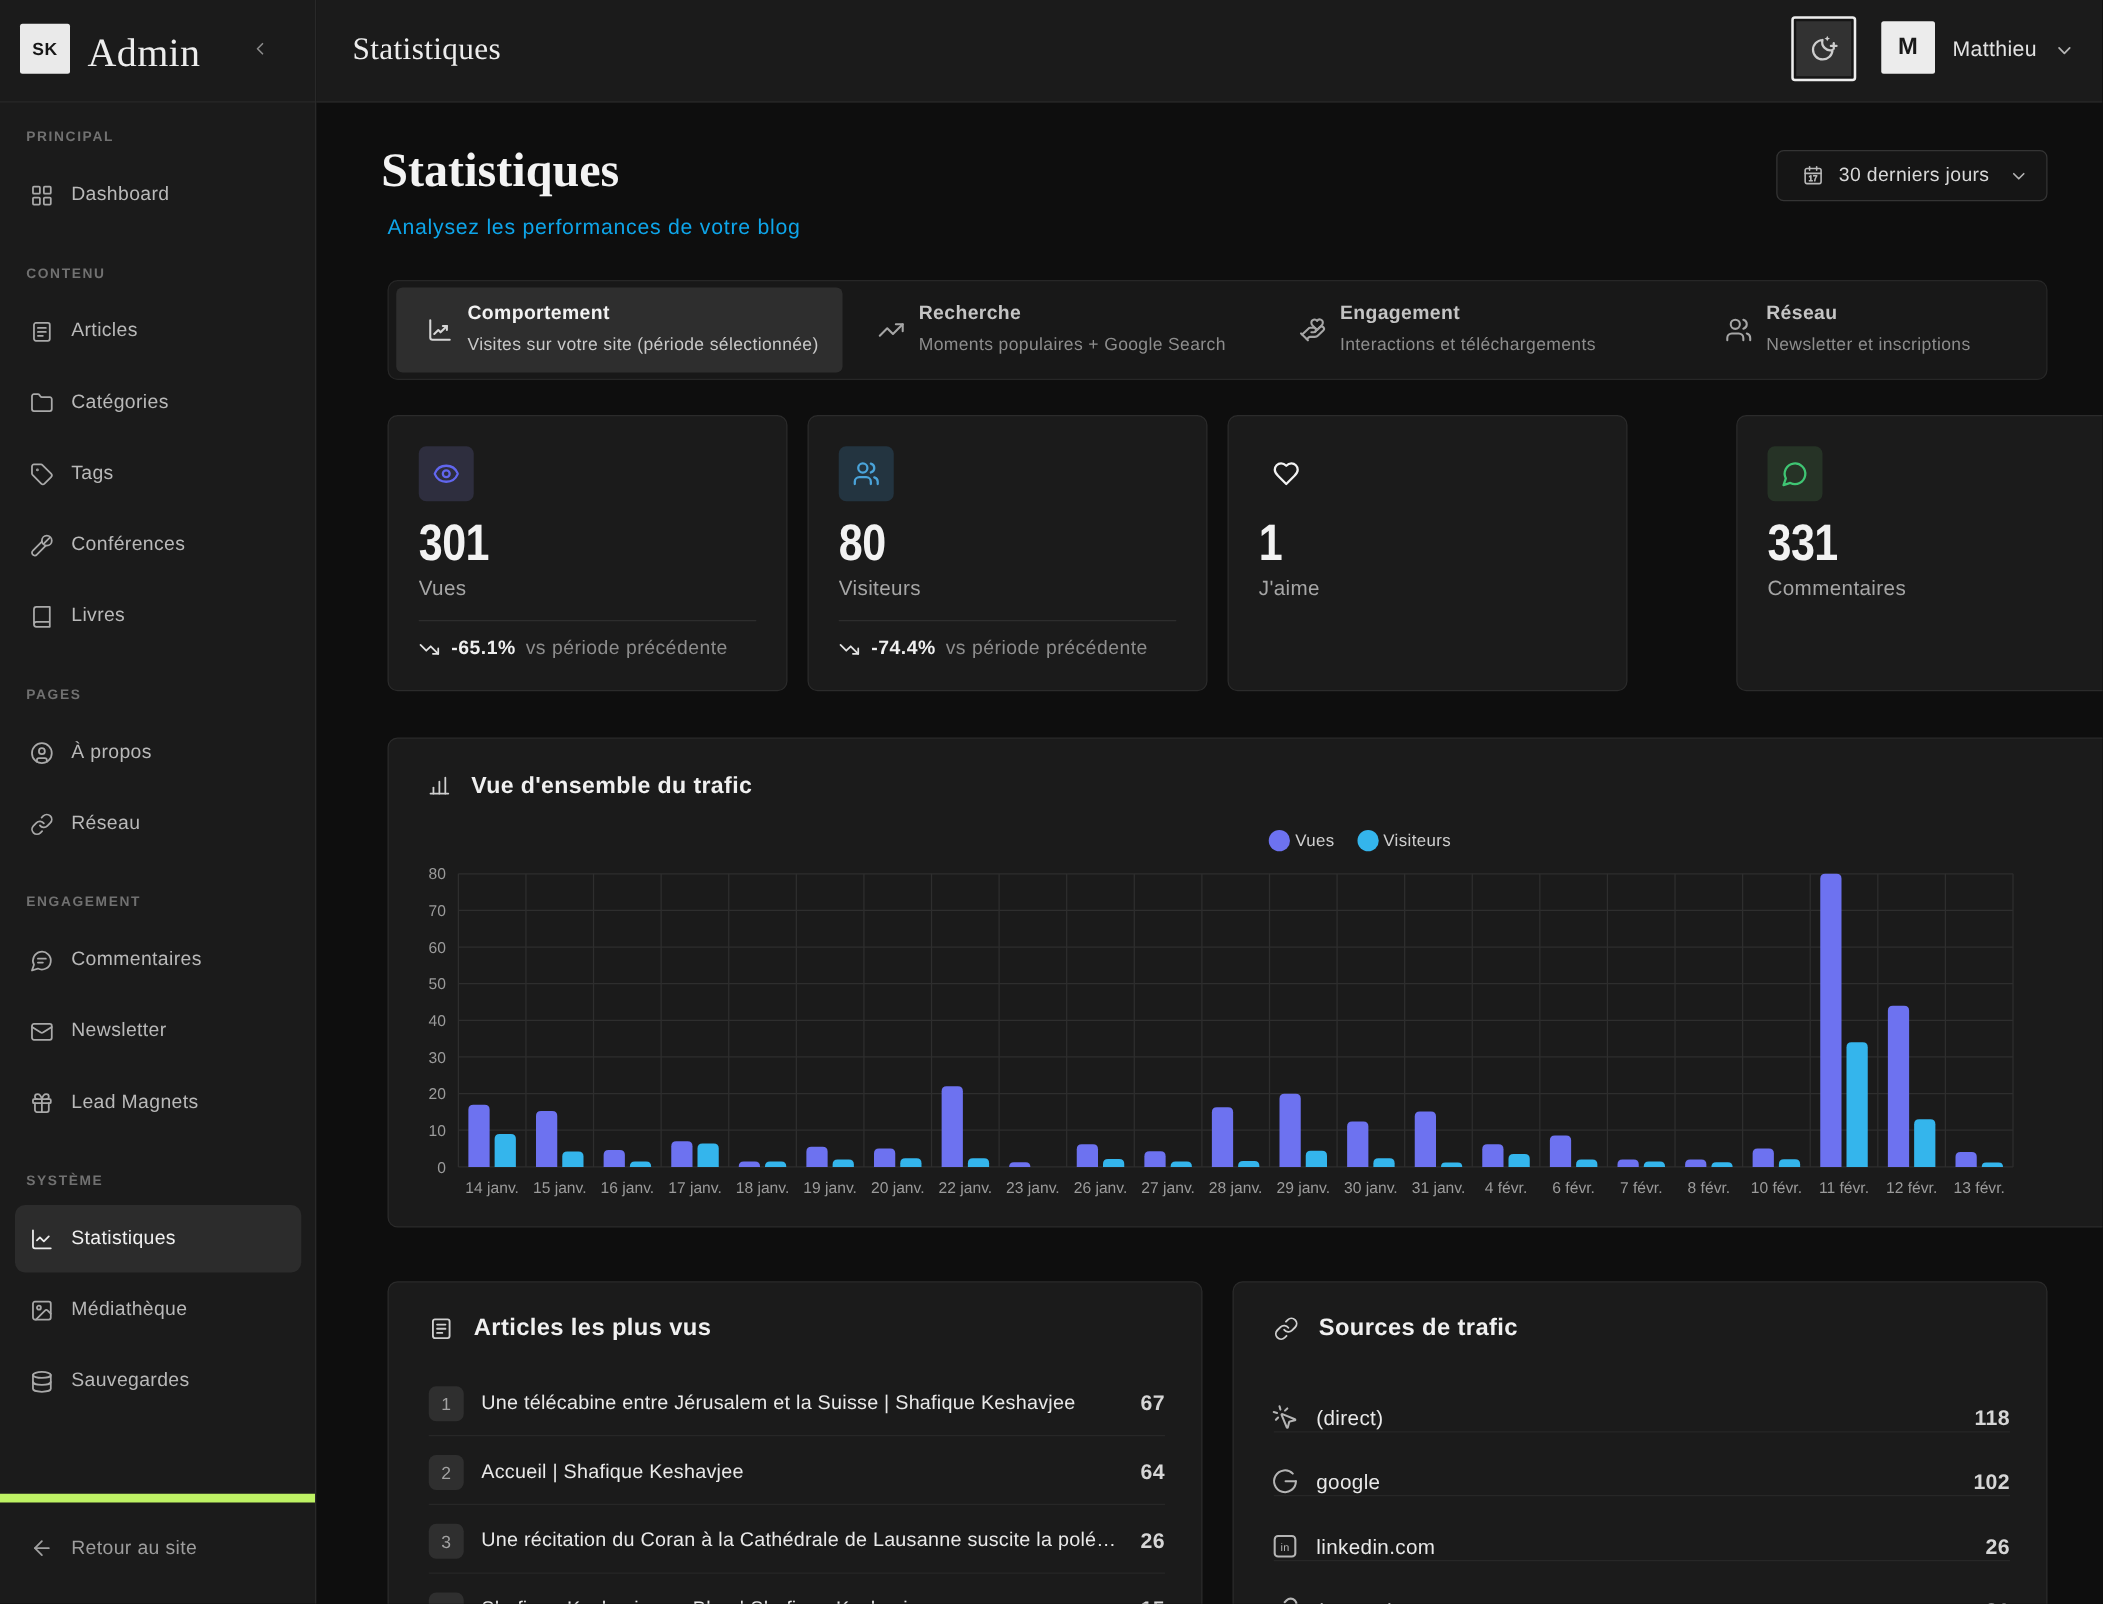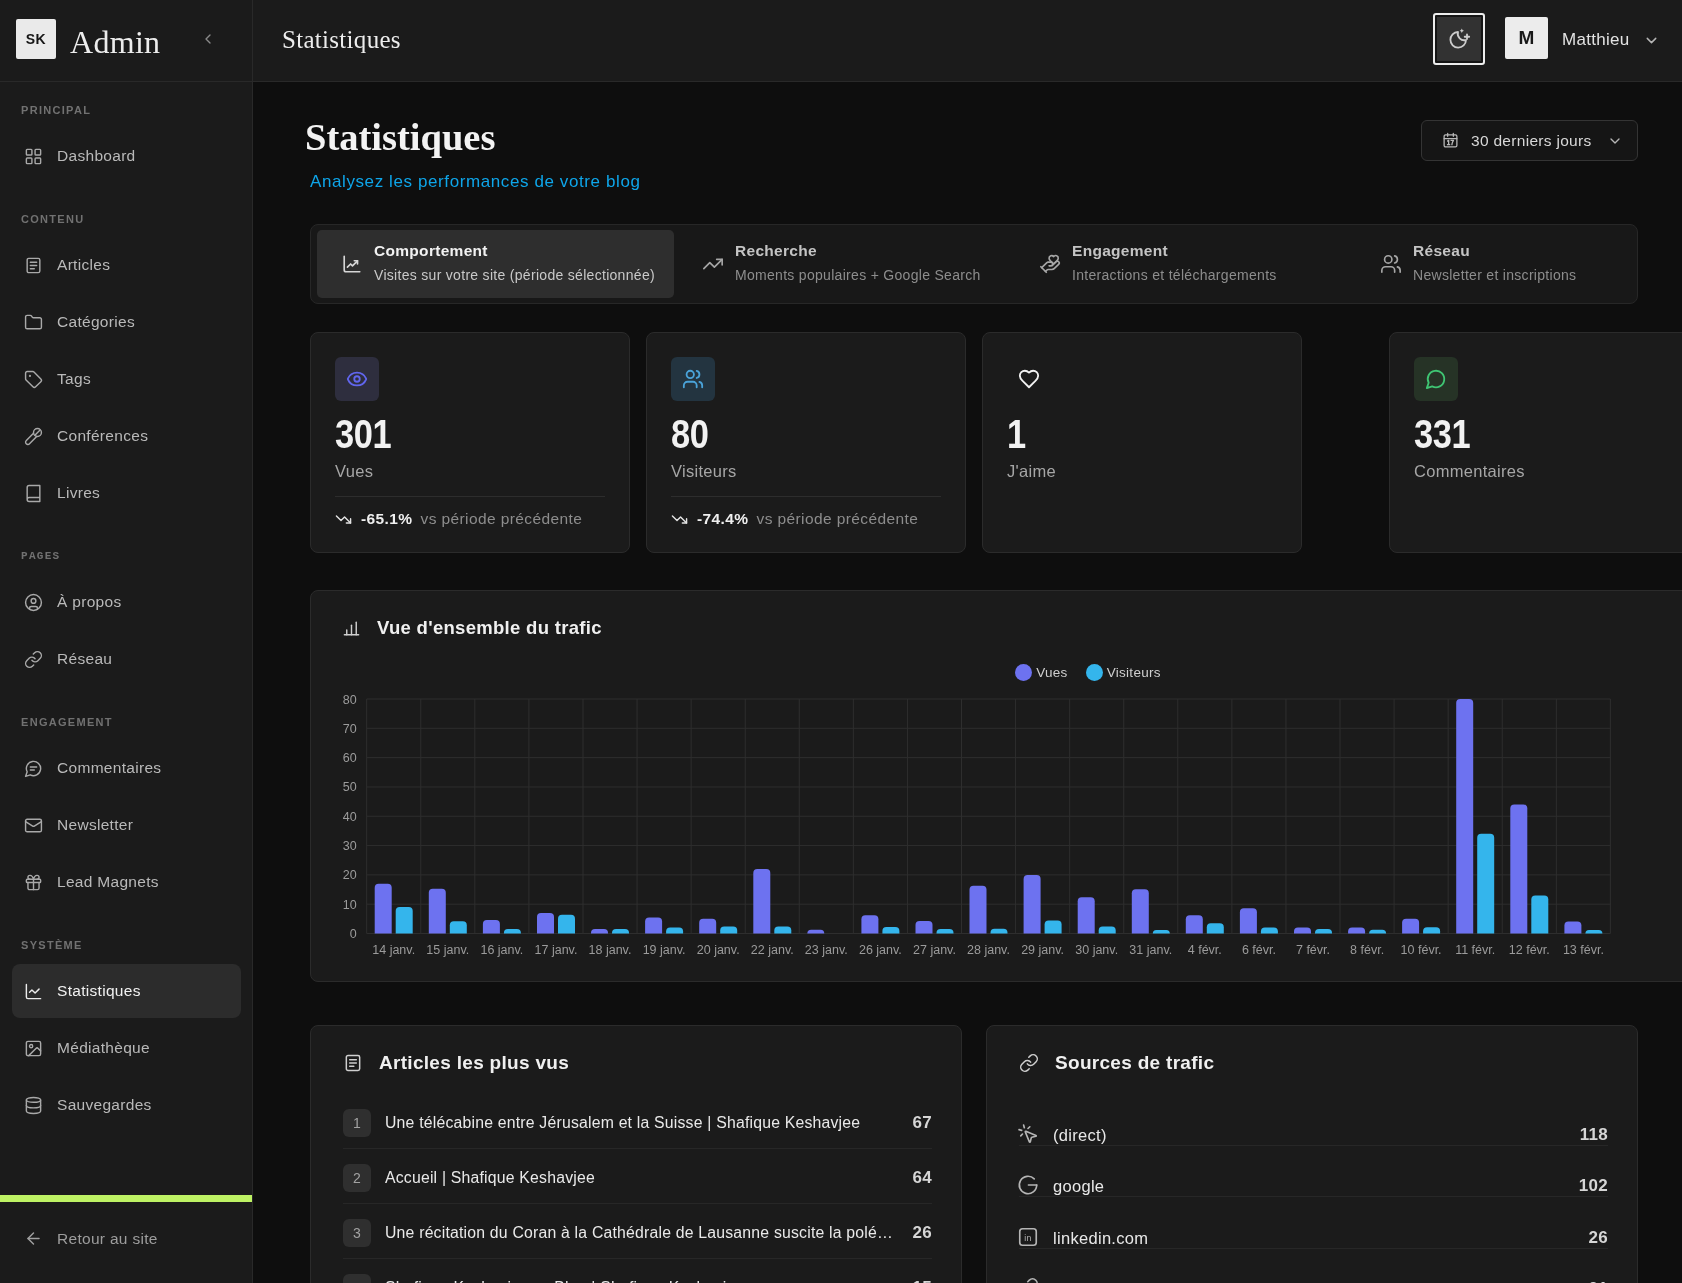--- a/index.html
+++ b/index.html
@@ -94,21 +94,21 @@
         <path d="m14 10 6-6"></path>
       </svg>
       <span style="color:#b9b9b9;">Conférences</span>
     </div>
     <div class="sb-item" style="top:466px;">
       <svg width="19" height="19" viewBox="0 0 24 24" fill="none" stroke="#a9a9a9" stroke-width="1.8" stroke-linecap="round" stroke-linejoin="round" style="margin-left:12px;flex:none;">
         <path d="M4 19.5v-15A2.5 2.5 0 0 1 6.5 2H20v20H6.5a2.5 2.5 0 0 1 0-5H20"></path>
       </svg>
       <span style="color:#b9b9b9;">Livres</span>
     </div>
-    <div class="sb-lbl" style="top:550px;font-family:Liberation Mono, monospace;">PAGES</div>
+    <div class="sb-lbl" style="top:550px;">PAGES</div>
     <div class="sb-item" style="top:575px;">
       <svg width="19" height="19" viewBox="0 0 24 24" fill="none" stroke="#a9a9a9" stroke-width="1.8" stroke-linecap="round" stroke-linejoin="round" style="margin-left:12px;flex:none;">
         <circle cx="12" cy="12" r="10"></circle>
         <circle cx="12" cy="10" r="3"></circle>
         <path d="M7 20.662V19a2 2 0 0 1 2-2h6a2 2 0 0 1 2 2v1.662"></path>
       </svg>
       <span style="color:#b9b9b9;">À propos</span>
     </div>
     <div class="sb-item" style="top:632px;">
       <svg width="19" height="19" viewBox="0 0 24 24" fill="none" stroke="#a9a9a9" stroke-width="1.8" stroke-linecap="round" stroke-linejoin="round" style="margin-left:12px;flex:none;">

